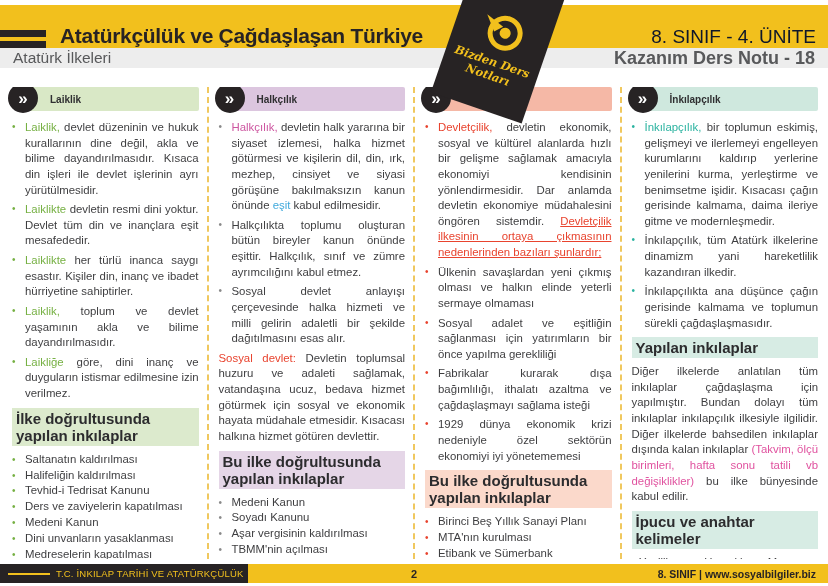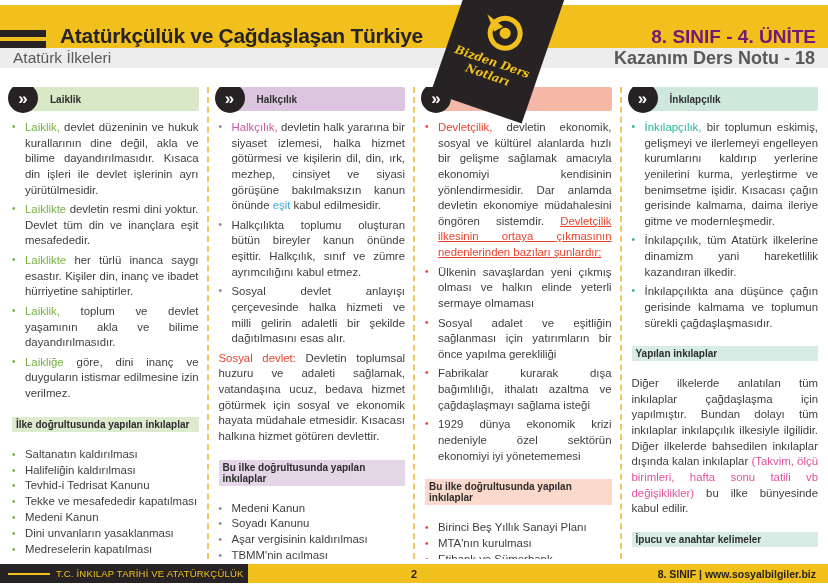--- a/index.html
+++ b/index.html
@@ -5,21 +5,21 @@
   html,body{margin:0;padding:0;background:#fff}
   .page{position:relative;width:828px;height:586px;background:#fff;overflow:hidden;
         font-family:"Liberation Sans",sans-serif;}
 
   
   .topbar{position:absolute;top:5px;left:0;right:0;height:43px;background:#F2C01D;
           display:flex;align-items:flex-end;}
   .bars{display:flex;flex-direction:column;gap:4px;margin-right:14px}
   .bars i{display:block;width:46px;height:7px;background:#272324}
   .ttl{font-size:21px;font-weight:bold;color:#272324;letter-spacing:-.3px}
-  .unit{margin-left:auto;margin-right:12px;font-size:19px;font-weight:bold;color:#701a75}
+  .unit{margin-left:auto;margin-right:12px;font-size:19px;font-weight:normal;color:#0f172a}
   .subbar{position:absolute;top:48px;left:0;right:0;height:20px;background:#EDEDED;
           display:flex;align-items:center;justify-content:space-between;padding:0 13px;color:#57585A}
   .sub-l{font-size:15.5px}
   .sub-r{font-size:18px;font-weight:bold;color:#58595B}
 
   
   .ribbon{position:absolute;left:453px;top:-40px;width:96px;height:152px;background:#272324;
           transform:rotate(19deg);z-index:6;display:flex;flex-direction:column;align-items:center;
           padding-top:50px;box-sizing:border-box}
   .brand{display:flex;flex-direction:column;align-items:center;color:#F2C01D;
@@ -41,21 +41,21 @@
 
   .b{display:flex;margin-bottom:4px}
   .dot{width:13px;flex:0 0 13px;font-size:10px;padding-top:1px}
   .c1 .dot{color:#76B043}.c2 .dot{color:#8A8A8A}.c3 .dot{color:#E8432E}.c4 .dot{color:#2BB3A0}
   .jt{margin:0;flex:1;text-align:justify;font-size:11.4px;line-height:1.37;color:#3E3E40}
   .para{margin:2px 0 6px}
   .lw-g{color:#76B043}.lw-p{color:#CD56A0}.lw-r{color:#E8432E}.lw-t{color:#2BB3A0}
   .em-blue{color:#3FA9DC}.em-pink{color:#E0529F}
   .note-red{color:#E8432E;text-decoration:underline}
 
-  .sub{margin:15px 0;padding:2px 4px;font-size:10px;font-weight:bold;color:#2C2C2E}
+  .sub{margin:6px 0;padding:2px 4px;font-size:15px;font-weight:bold;color:#2C2C2E}
   .s-green{background:#DCEACD}.s-purple{background:#E5D6E7}
   .s-salmon{background:#FBD9CB}.s-teal{background:#D7ECE4}
 
   ul.plain{list-style:none;margin:0;padding:0}
   ul.plain li{display:flex;font-size:11.4px;line-height:14.9px;color:#3E3E40}
   .litx{flex:1}
 
   .kws{display:flex;flex-wrap:wrap;margin-top:3px}
   .kw{display:flex;font-size:11.3px;line-height:15px;color:#3E3E40;margin-bottom:5px;white-space:nowrap}
   .kdot{margin-right:4px;font-size:10px}.c4 .kdot{color:#2BB3A0}
@@ -136,21 +136,21 @@
           <li>
             <span class="dot">•</span>
             <span class="litx">Halifeliğin kaldırılması</span>
           </li>
           <li>
             <span class="dot">•</span>
             <span class="litx">Tevhid-i Tedrisat Kanunu</span>
           </li>
           <li>
             <span class="dot">•</span>
-            <span class="litx">Tekke ve mesafededir kapatılması</span>
+            <span class="litx">Ders ve zaviyelerin kapatılması</span>
           </li>
           <li>
             <span class="dot">•</span>
             <span class="litx">Medeni Kanun</span>
           </li>
           <li>
             <span class="dot">•</span>
             <span class="litx">Dini unvanların yasaklanması</span>
           </li>
           <li>

